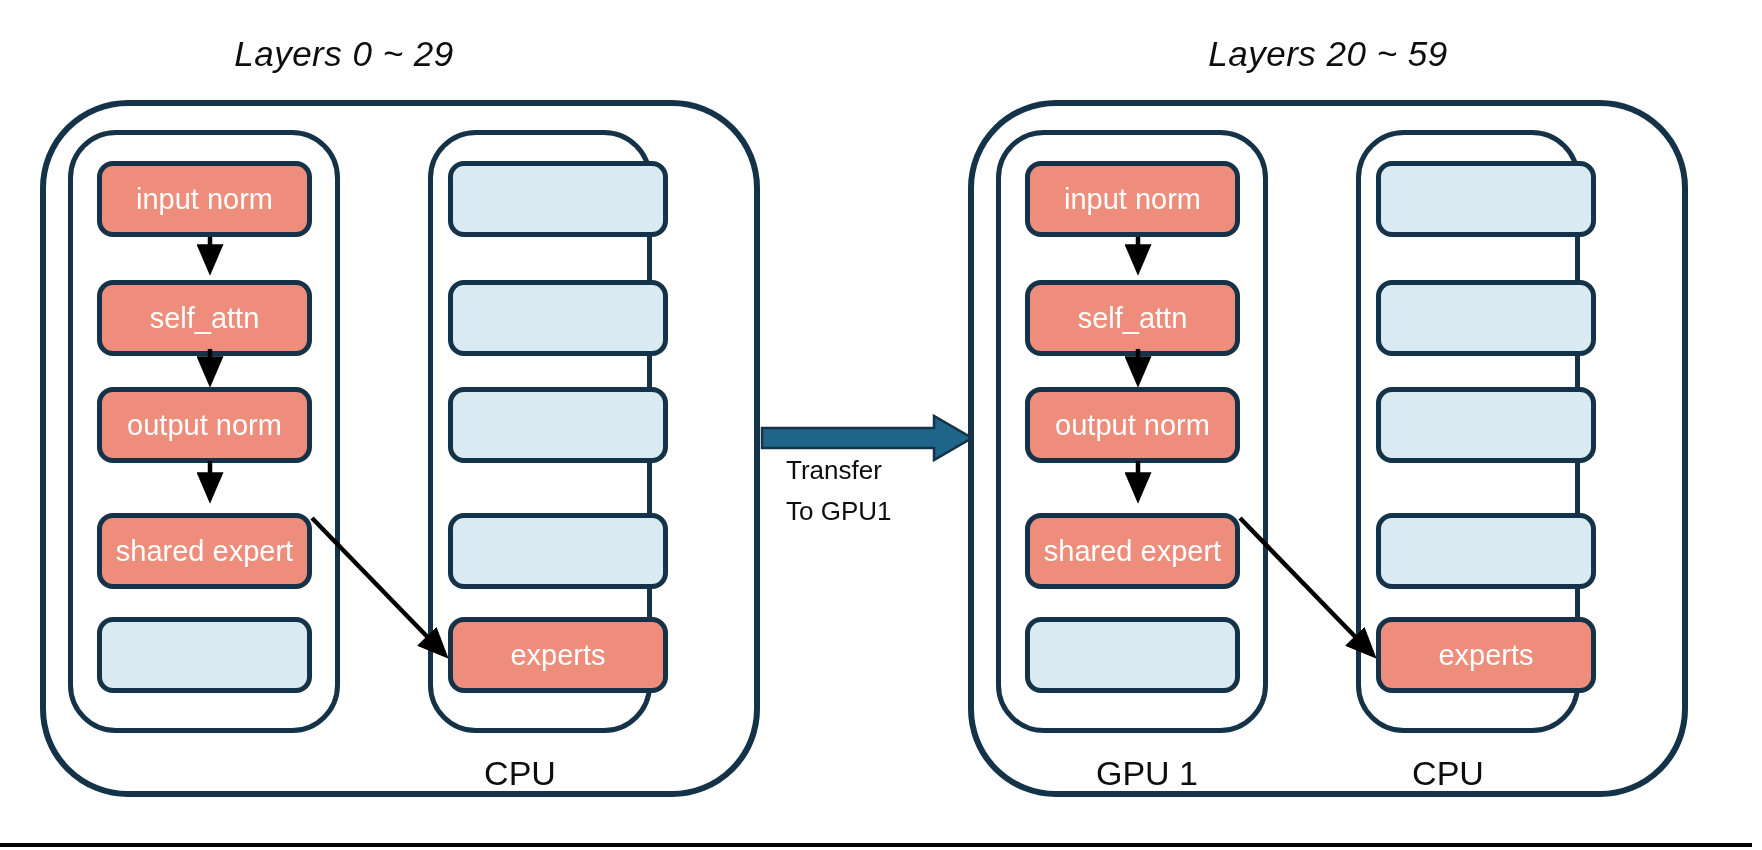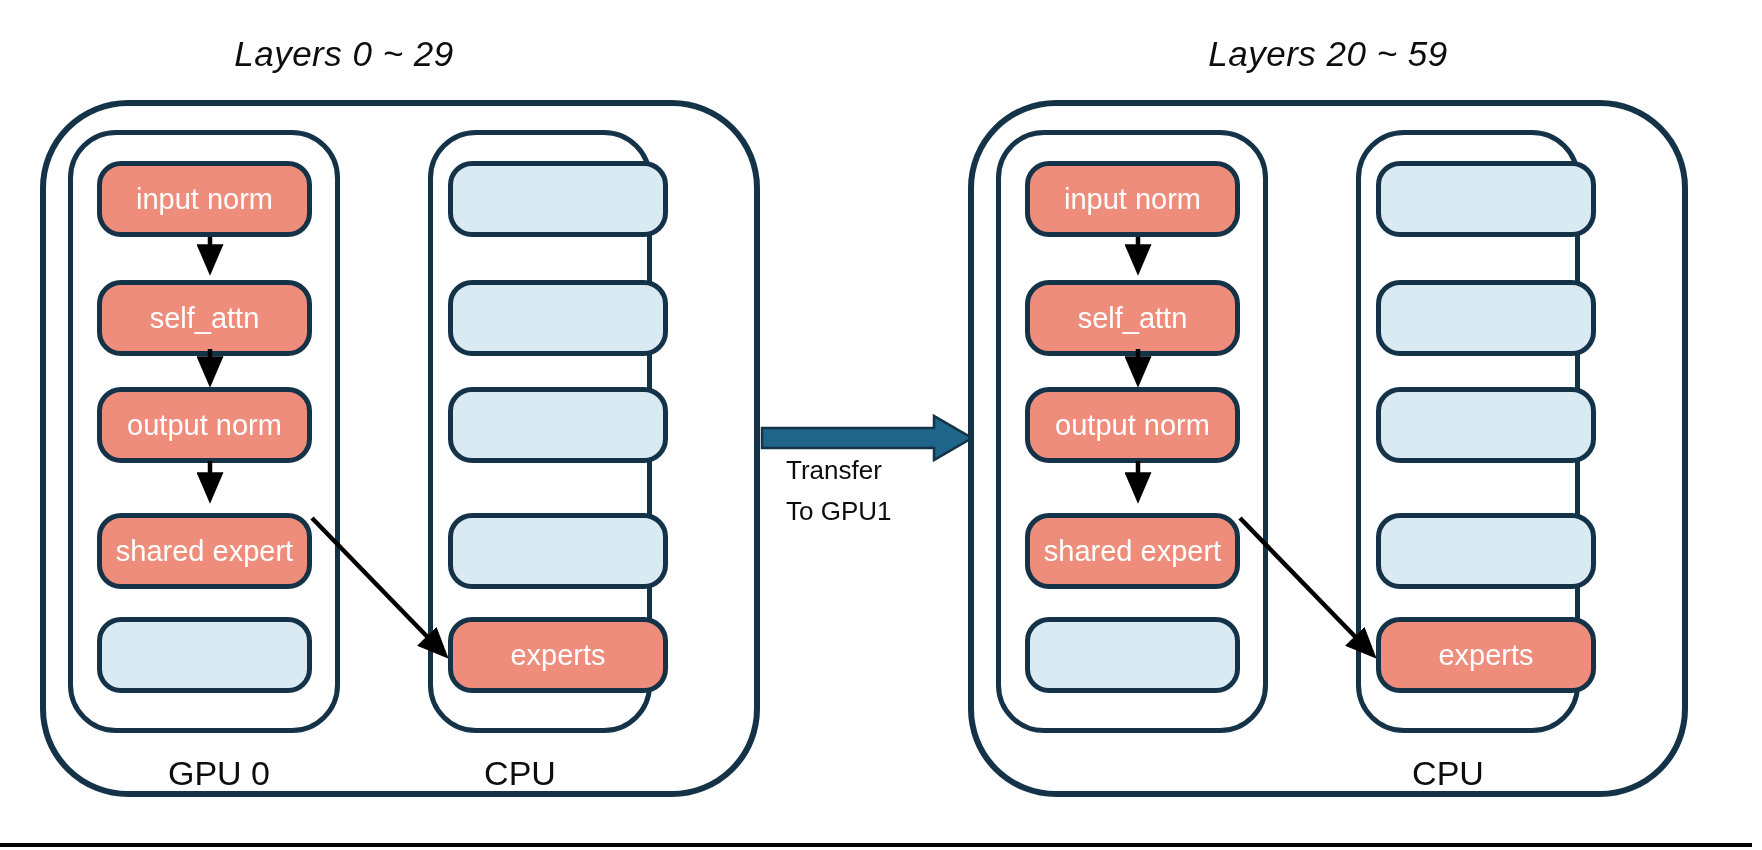--- a/index.html
+++ b/index.html
@@ -21,21 +21,21 @@
   .column{
     position:absolute;top:24px;height:603px;
     border:5px solid var(--border_navy,#153348);
     border-radius:48px;background:#fff;box-sizing:border-box;
   }
   .col-gpu{left:22px;width:272px;}
   .col-cpu{left:382px;width:224px;}
   .box{
     position:absolute;height:76px;box-sizing:border-box;
     border:5px solid var(--border_navy,#153348);
-    border-radius:24px;
+    border-radius:16px;
     display:flex;align-items:center;justify-content:center;
     font-size:29px;color:var(--text_white,#ffffff);
   }
   .box-gpu{left:24px;width:215px;}
   .box-cpu{left:15px;width:220px;}
   .salmon{background:var(--box_salmon,#EF8D7C);}
   .blue{background:var(--box_blue,#D9EAF2);}
   .r0{top:26px}.r1{top:145px}.r2{top:252px}.r3{top:378px}.r4{top:482px}
   .col-label{
     position:absolute;top:648px;width:200px;text-align:center;
@@ -68,21 +68,20 @@
   </div>
 
   <div class="column col-cpu">
     <div class="box box-cpu blue r0"></div>
     <div class="box box-cpu blue r1"></div>
     <div class="box box-cpu blue r2"></div>
     <div class="box box-cpu blue r3"></div>
     <div class="box box-cpu salmon r4">experts</div>
   </div>
 
-  <div class="col-label lbl-gpu">GPU 0</div>
   <div class="col-label lbl-cpu">CPU</div>
 
   <svg class="flow-svg">
     <defs>
       <marker id="ah0" markerWidth="7" markerHeight="6" refX="5.5" refY="3" orient="auto">
         <path d="M0,0 L7,3 L0,6 z" fill="#000"></path>
       </marker>
     </defs>
     <line x1="164" y1="131" x2="164" y2="163" stroke="#000" stroke-width="4.5" marker-end="url(#ah0)"></line>
     <line x1="164" y1="243" x2="164" y2="275" stroke="#000" stroke-width="4.5" marker-end="url(#ah0)"></line>
@@ -107,20 +106,21 @@
   </div>
 
   <div class="column col-cpu">
     <div class="box box-cpu blue r0"></div>
     <div class="box box-cpu blue r1"></div>
     <div class="box box-cpu blue r2"></div>
     <div class="box box-cpu blue r3"></div>
     <div class="box box-cpu salmon r4">experts</div>
   </div>
 
+  <div class="col-label lbl-gpu">GPU 1</div>
   <div class="col-label lbl-cpu">CPU</div>
 
   <svg class="flow-svg">
     <defs>
       <marker id="ah1" markerWidth="7" markerHeight="6" refX="5.5" refY="3" orient="auto">
         <path d="M0,0 L7,3 L0,6 z" fill="#000"></path>
       </marker>
     </defs>
     <line x1="164" y1="131" x2="164" y2="163" stroke="#000" stroke-width="4.5" marker-end="url(#ah1)"></line>
     <line x1="164" y1="243" x2="164" y2="275" stroke="#000" stroke-width="4.5" marker-end="url(#ah1)"></line>

